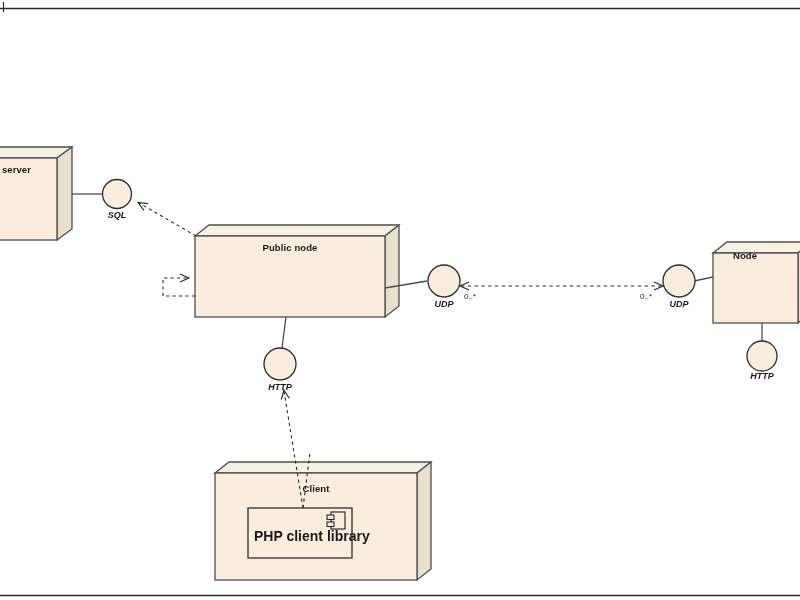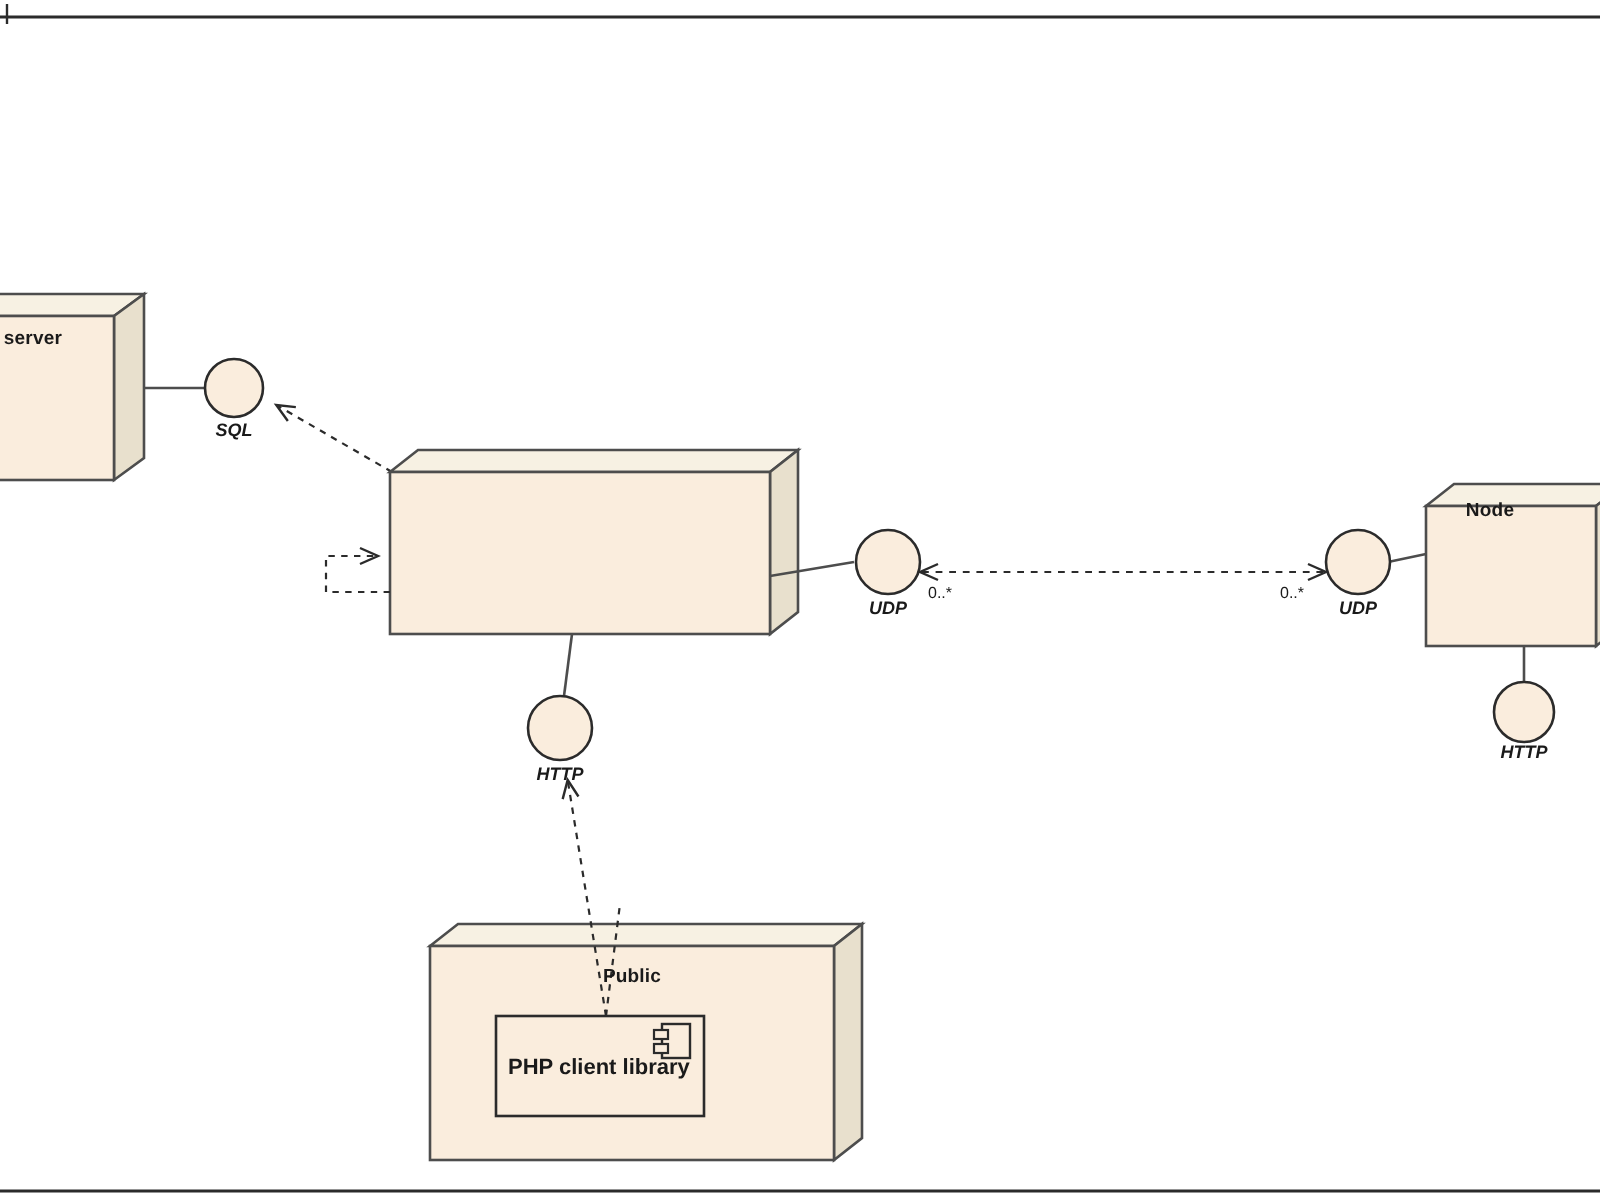--- a/index.html
+++ b/index.html
@@ -43,21 +43,21 @@
     white-space: nowrap;
   }
   .mult-label {
     position: absolute;
     font-size: 8px;
     color: #1a1a1a;
     white-space: nowrap;
   }
   .comp-label {
     position: absolute;
-    font-size: 11px;
+    font-size: 14px;
     font-weight: bold;
     color: #1a1a1a;
     white-space: nowrap;
   }
 </style>
 </head>
 <body>
 
 <div id="canvas">
 
@@ -130,24 +130,25 @@
       </g>
     </g>
 
     <line x1="303" y1="508" x2="284" y2="391" stroke="#2b2b2b" stroke-width="1.1" stroke-dasharray="3.2 3.2" marker-end="url(#openArrow)"></line>
 
     <line x1="303" y1="508" x2="310" y2="452" stroke="#2b2b2b" stroke-width="1.1" stroke-dasharray="3.2 3.2"></line>
   </svg>
 
   <div class="node-label" style="left:-40px; top:164px; width:97px;">QL server</div>
 
+  <div class="node-label" style="left:195px; top:242px; width:190px;">Public node</div>
 
   <div class="node-label" style="left:713px; top:250px; width:64px;">Node</div>
 
-  <div class="node-label" style="left:215px; top:483px; width:202px;">Public</div>
+  <div class="node-label" style="left:215px; top:483px; width:202px;">Client</div>
 
   <div class="comp-label" style="left:254px; top:528px;">PHP client library</div>
 
   <div class="iface-label" style="left:92px; top:210px; width:50px;">SQL</div>
 
   <div class="iface-label" style="left:419px; top:299px; width:50px;">UDP</div>
 
   <div class="iface-label" style="left:654px; top:299px; width:50px;">UDP</div>
 
   <div class="iface-label" style="left:255px; top:382px; width:50px;">HTTP</div>

